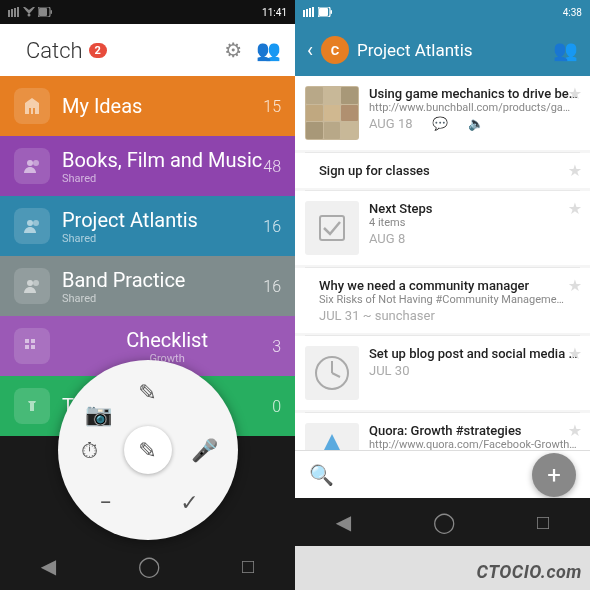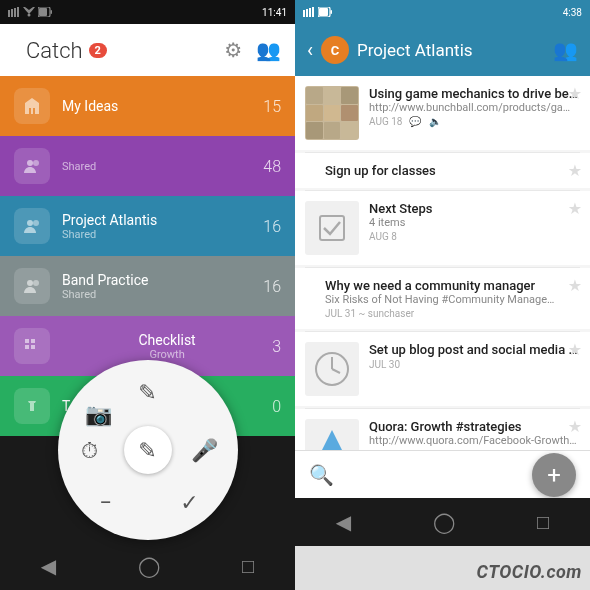--- a/index.html
+++ b/index.html
@@ -111,21 +111,21 @@
     }
     .nb-icon svg {
       width: 20px;
       height: 20px;
       fill: rgba(255,255,255,0.7);
     }
     .nb-text {
       flex: 1;
     }
     .nb-name {
-      font-size: 14px;
+      font-size: 20px;
       color: #fff;
       font-weight: 400;
     }
     .nb-sub {
       font-size: 11px;
       color: rgba(255,255,255,0.6);
     }
     .nb-count {
       font-size: 16px;
       color: rgba(255,255,255,0.8);
@@ -275,21 +275,21 @@
     .note-item {
       background: #fff;
       margin-bottom: 2px;
       padding: 10px 10px 10px 10px;
       display: flex;
       gap: 10px;
       cursor: pointer;
       position: relative;
     }
     .note-item.no-thumb {
-      padding: 10px 30px;
+      padding: 10px 24px;
     }
     .note-thumb {
       width: 54px;
       height: 54px;
       flex-shrink: 0;
       border-radius: 3px;
       overflow: hidden;
     }
     .note-content {
       flex: 1;
@@ -304,26 +304,26 @@
       font-weight: 500;
     }
     .note-subtitle {
       font-size: 11px;
       color: #888;
       white-space: nowrap;
       overflow: hidden;
       text-overflow: ellipsis;
     }
     .note-meta {
-      font-size: 10px;
+      font-size: 13px;
       color: #aaa;
       margin-top: 2px;
       display: flex;
       align-items: center;
-      gap: 7px;
+      gap: 20px;
     }
     .star-icon {
       position: absolute;
       right: 8px;
       top: 8px;
       color: #ddd;
       font-size: 16px;
     }
     .note-divider {
       height: 1px;
@@ -487,20 +487,21 @@
 
       <div class="notebook-item nb-books">
         <div class="nb-icon">
           <svg viewBox="0 0 20 20">
               <circle cx="8" cy="7" r="3" opacity="0.8"></circle>
               <circle cx="14" cy="7" r="3" opacity="0.6"></circle>
               <path d="M2 17c0-3.3 2.7-6 6-6s6 2.7 6 6" opacity="0.8"></path>
             </svg>
         </div>
         <div class="nb-text">
+          <div class="nb-name">Books, Film and Music</div>
           <div class="nb-sub">Shared</div>
         </div>
         <span class="nb-count">48</span>
       </div>
 
       <div class="notebook-item nb-project">
         <div class="nb-icon">
           <svg viewBox="0 0 20 20">
               <circle cx="8" cy="7" r="3" opacity="0.8"></circle>
               <circle cx="14" cy="7" r="3" opacity="0.6"></circle>

